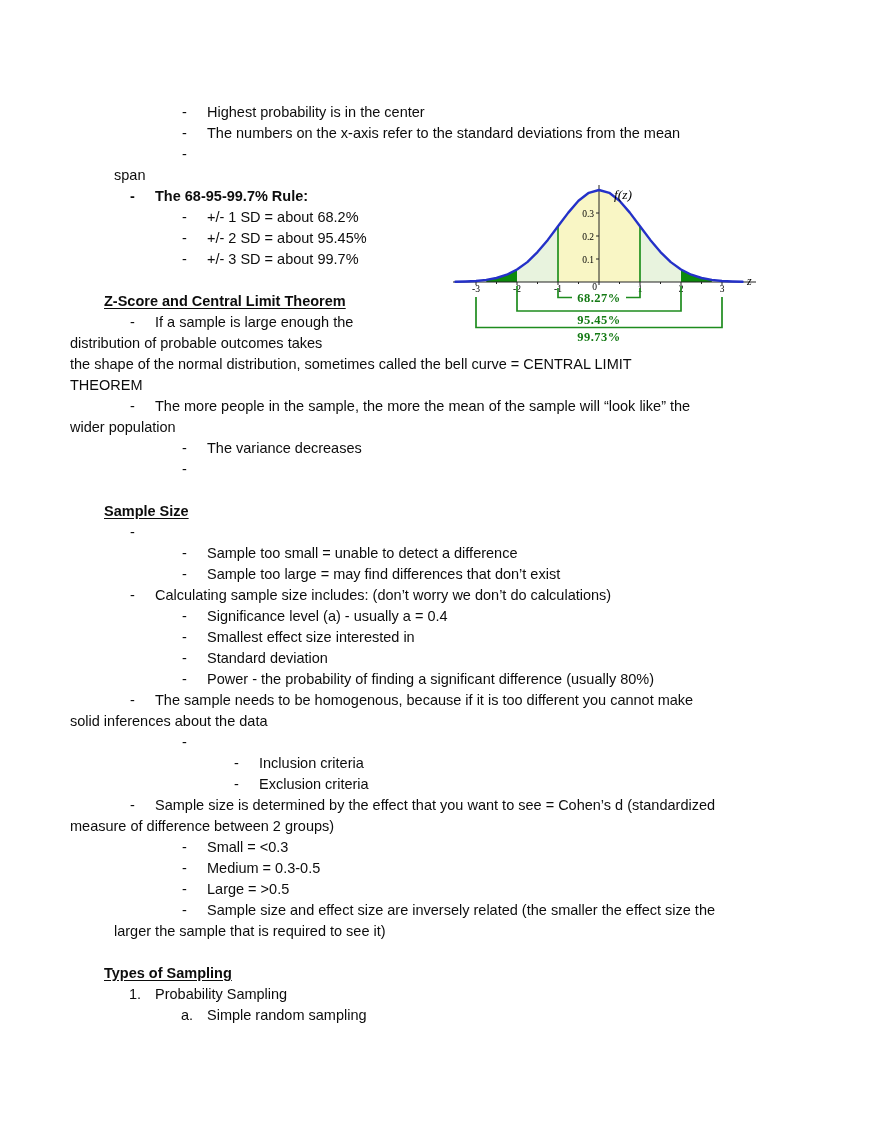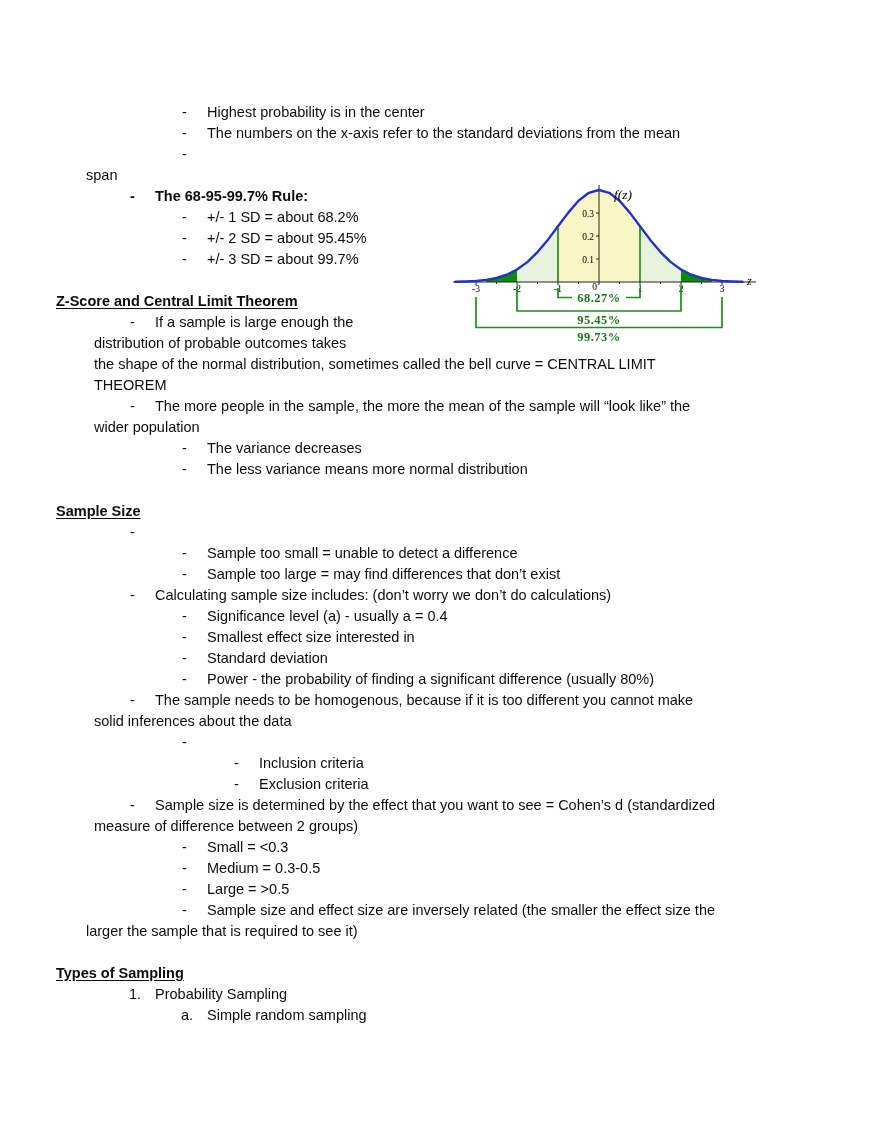--- a/index.html
+++ b/index.html
@@ -5,26 +5,26 @@
   html,body{margin:0;padding:0;}
   body{
     width:880px;height:1139px;background:#ffffff;
     font-family:"Liberation Sans", sans-serif;
     font-size:14.5px;color:#0d0d0d;
   }
   .page{position:relative;width:880px;height:1139px;overflow:hidden;background:#ffffff;}
   .textflow{position:absolute;left:0;top:102px;width:880px;}
   .line{position:relative;height:21px;line-height:21px;white-space:nowrap;}
   .line .marker{position:absolute;top:0;}
-  .h{padding-left:56px;font-weight:bold;text-decoration:underline;text-underline-offset:2px;}
+  .h{padding-left:104px;font-weight:bold;text-decoration:underline;text-underline-offset:2px;}
   .l1{padding-left:155px}  .l1 .marker{left:130px}
   .l2{padding-left:207px}  .l2 .marker{left:182px}
   .l3{padding-left:259px}  .l3 .marker{left:234px}
-  .l1c{padding-left:94px}
-  .l2c{padding-left:86px}
+  .l1c{padding-left:70px}
+  .l2c{padding-left:114px}
   .n1{padding-left:155px}  .n1 .marker{left:129px}
   .n2{padding-left:207px}  .n2 .marker{left:181px}
   .bold{font-weight:bold}
   .blank{height:21px}
   .figure{position:absolute;left:451px;top:184px;width:310px;height:162px;}
   .fig-serif{font-family:"Liberation Serif", serif;}
 </style>
 </head>
 <body>
 
@@ -41,21 +41,21 @@
       <div class="line l2"><span class="marker">-</span><span class="txt">+/- 3 SD = about 99.7%</span></div>
       <div class="line blank"></div>
       <div class="line h"><span class="txt">Z-Score and Central Limit Theorem</span></div>
       <div class="line l1"><span class="marker">-</span><span class="txt">If a sample is large enough the</span></div>
       <div class="line l1c"><span class="txt">distribution of probable outcomes takes</span></div>
       <div class="line l1c"><span class="txt">the shape of the normal distribution, sometimes called the bell curve = CENTRAL LIMIT</span></div>
       <div class="line l1c"><span class="txt">THEOREM</span></div>
       <div class="line l1"><span class="marker">-</span><span class="txt">The more people in the sample, the more the mean of the sample will “look like” the</span></div>
       <div class="line l1c"><span class="txt">wider population</span></div>
       <div class="line l2"><span class="marker">-</span><span class="txt">The variance decreases</span></div>
-      <div class="line l2"><span class="marker">-</span><span class="txt">The less variance means more normal distribution</span></div>
+      <div class="line l2"><span class="marker">-</span></div>
       <div class="line blank"></div>
       <div class="line h"><span class="txt">Sample Size</span></div>
       <div class="line l1"><span class="marker">-</span></div>
       <div class="line l2"><span class="marker">-</span><span class="txt">Sample too small = unable to detect a difference</span></div>
       <div class="line l2"><span class="marker">-</span><span class="txt">Sample too large = may find differences that don’t exist</span></div>
       <div class="line l1"><span class="marker">-</span><span class="txt">Calculating sample size includes: (don’t worry we don’t do calculations)</span></div>
       <div class="line l2"><span class="marker">-</span><span class="txt">Significance level (a) - usually a = 0.4</span></div>
       <div class="line l2"><span class="marker">-</span><span class="txt">Smallest effect size interested in</span></div>
       <div class="line l2"><span class="marker">-</span><span class="txt">Standard deviation</span></div>
       <div class="line l2"><span class="marker">-</span><span class="txt">Power - the probability of finding a significant difference (usually 80%)</span></div>

